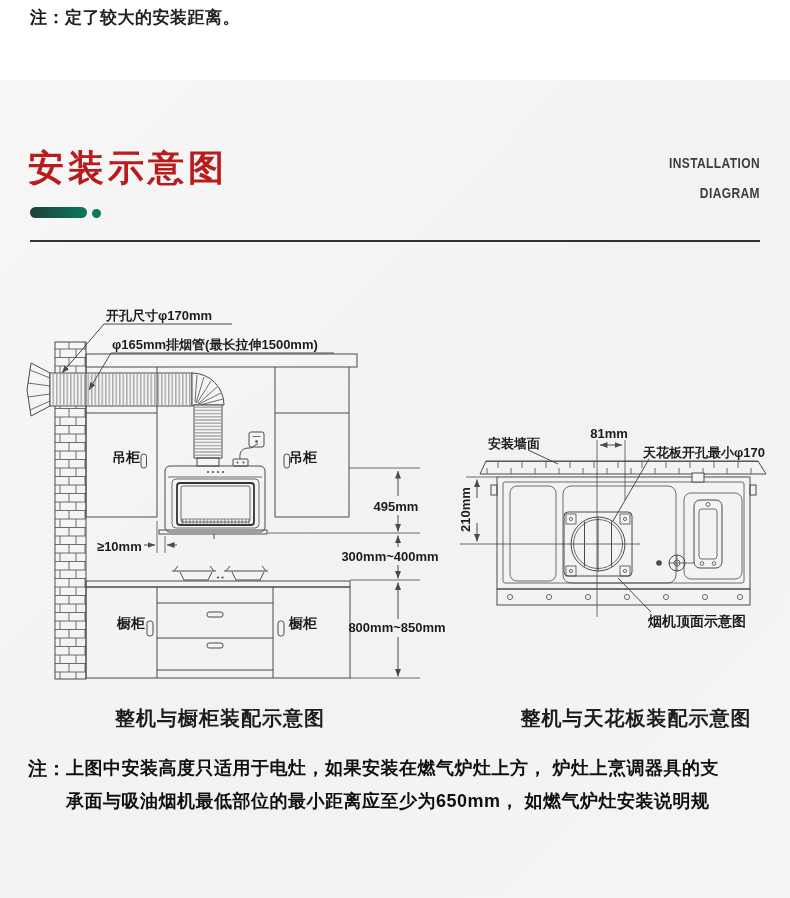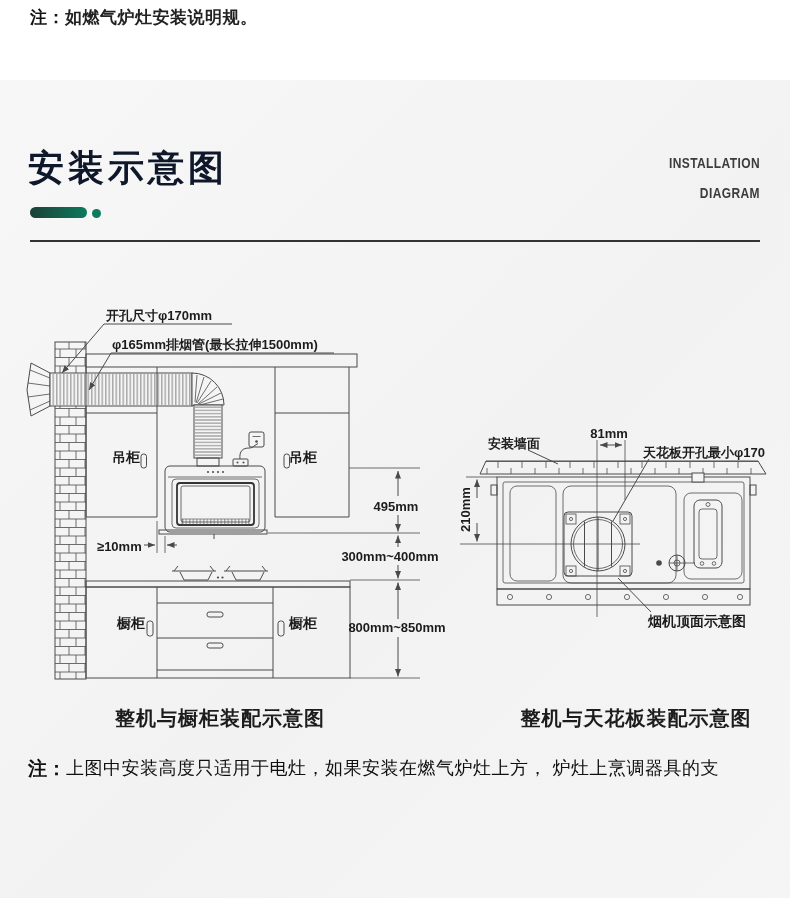--- a/index.html
+++ b/index.html
@@ -13,21 +13,21 @@
     position:absolute;left:0;top:80px;width:790px;height:818px;
     background:linear-gradient(135deg,#f7f7f8 0%,#f2f2f3 55%,#f5f5f5 100%);
   }
   .top-note{
     position:absolute;left:30px;top:6px;width:740px;
     font-size:17px;font-weight:700;color:#222;letter-spacing:.5px;
   }
   .top-note .lbl{font-weight:700;color:#111;}
   .page-title{
     position:absolute;left:28px;top:144px;
-    font-size:36px;font-weight:700;color:#0f172a;letter-spacing:4px;
+    font-size:36px;font-weight:700;color:#b91c1c;letter-spacing:4px;
   }
   .title-bar{
     position:absolute;left:30px;top:207px;width:57px;height:11px;border-radius:6px;
     background:linear-gradient(90deg,#1d4038,#0c7a5e);
   }
   .title-dot{
     position:absolute;left:92px;top:209px;width:9px;height:9px;border-radius:50%;
     background:#0c7a5e;
   }
   .subtitle-en{
@@ -40,40 +40,40 @@
   }
   .diagram-svg{position:absolute;left:0;top:290px;width:790px;height:450px;}
   .bottom-note{
     position:absolute;left:28px;top:752px;width:736px;display:flex;
     color:#101010;
   }
   .bottom-note .lbl{
     flex:0 0 36px;font-size:19px;font-weight:700;line-height:33px;
   }
   .bottom-note .body{
-    font-size:18px;font-weight:400;line-height:33px;letter-spacing:.5px;
+    font-size:18px;font-weight:700;line-height:33px;letter-spacing:.5px;
   }
   
   .ln{fill:none;stroke:#4a4a4a;stroke-width:1;}
   .ln2{fill:none;stroke:#333;stroke-width:1.8;}
   .lt{fill:none;stroke:#4a4a4a;stroke-width:.8;}
   .fillbg{fill:#f5f5f6;}
   .dot{fill:#4a4a4a;stroke:none;}
   text{font-family:"Liberation Sans",sans-serif;fill:#1c1c1c;}
   .t-cjk{font-size:14px;font-weight:700;}
   .t-dim{font-size:13px;font-weight:700;}
   .t-lbl{font-size:13px;font-weight:700;}
   .t-cap{font-size:20px;font-weight:700;letter-spacing:1px;}
 </style>
 </head>
 <body>
 
 <div class="sheet"></div>
 
-<div class="top-note"><span class="lbl">注：</span><span>如燃气炉灶安装说明规。</span></div>
+<div class="top-note"><span class="lbl">注：</span><span>定了较大的安装距离。</span></div>
 
 <div class="page-title">安装示意图</div>
 <div class="title-bar"></div>
 <div class="title-dot"></div>
 <div class="subtitle-en">
   <div>INSTALLATION</div>
   <div>DIAGRAM</div>
 </div>
 <div class="divider"></div>
 
@@ -279,14 +279,15 @@
     <text class="t-dim" transform="translate(470,532) rotate(-90)">210mm</text>
     <text class="t-cjk" x="648" y="626">烟机顶面示意图</text>
     <text class="t-cap" x="636" y="725" text-anchor="middle">整机与天花板装配示意图</text>
   </g>
 </svg>
 
 <div class="bottom-note">
   <div class="lbl">注：</div>
   <div class="body">
     <div>上图中安装高度只适用于电灶，如果安装在燃气炉灶上方， 炉灶上烹调器具的支</div>
+    <div>承面与吸油烟机最低部位的最小距离应至少为650mm， 如燃气炉灶安装说明规</div>
   </div>
 </div>
 
 </body></html>

